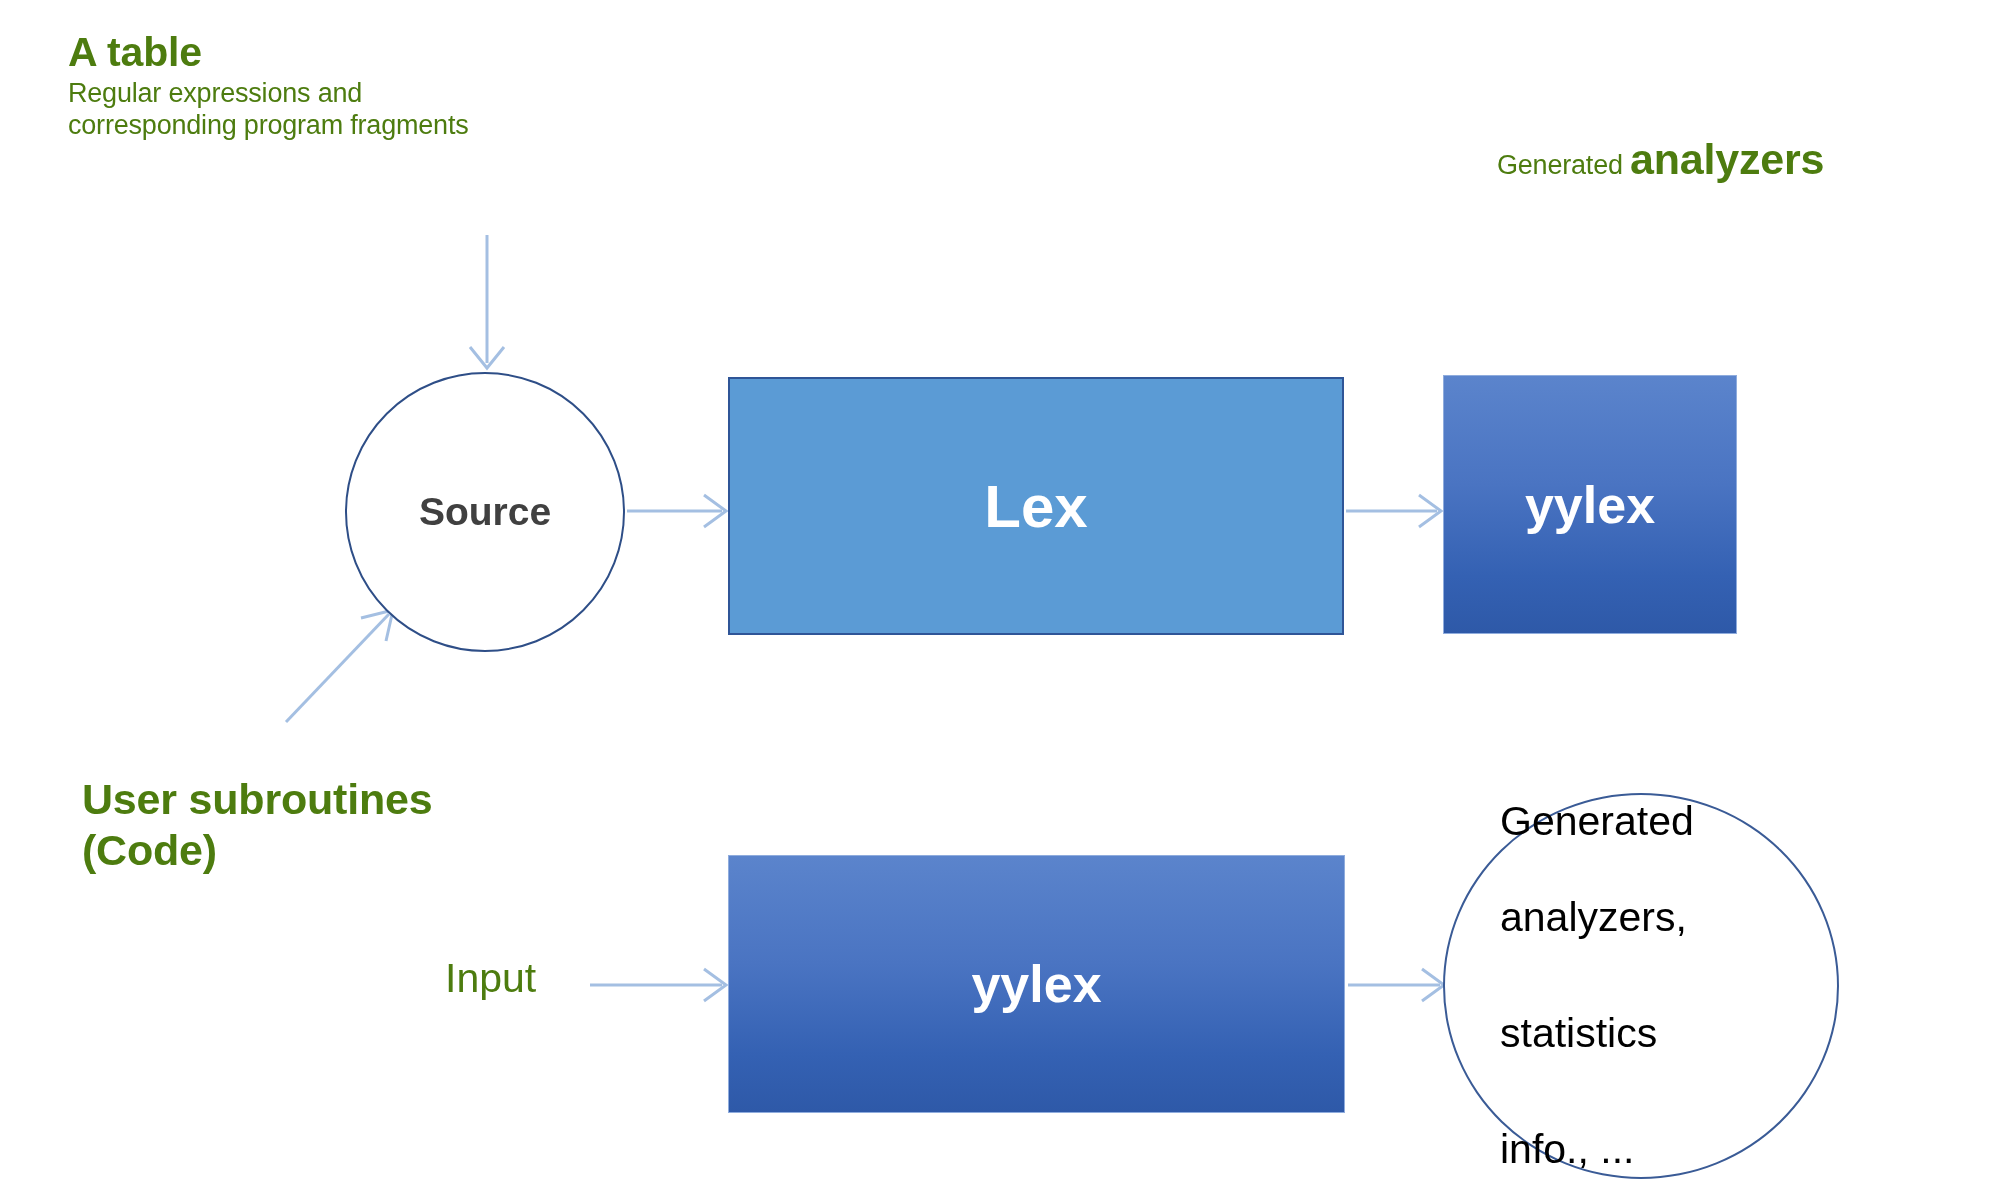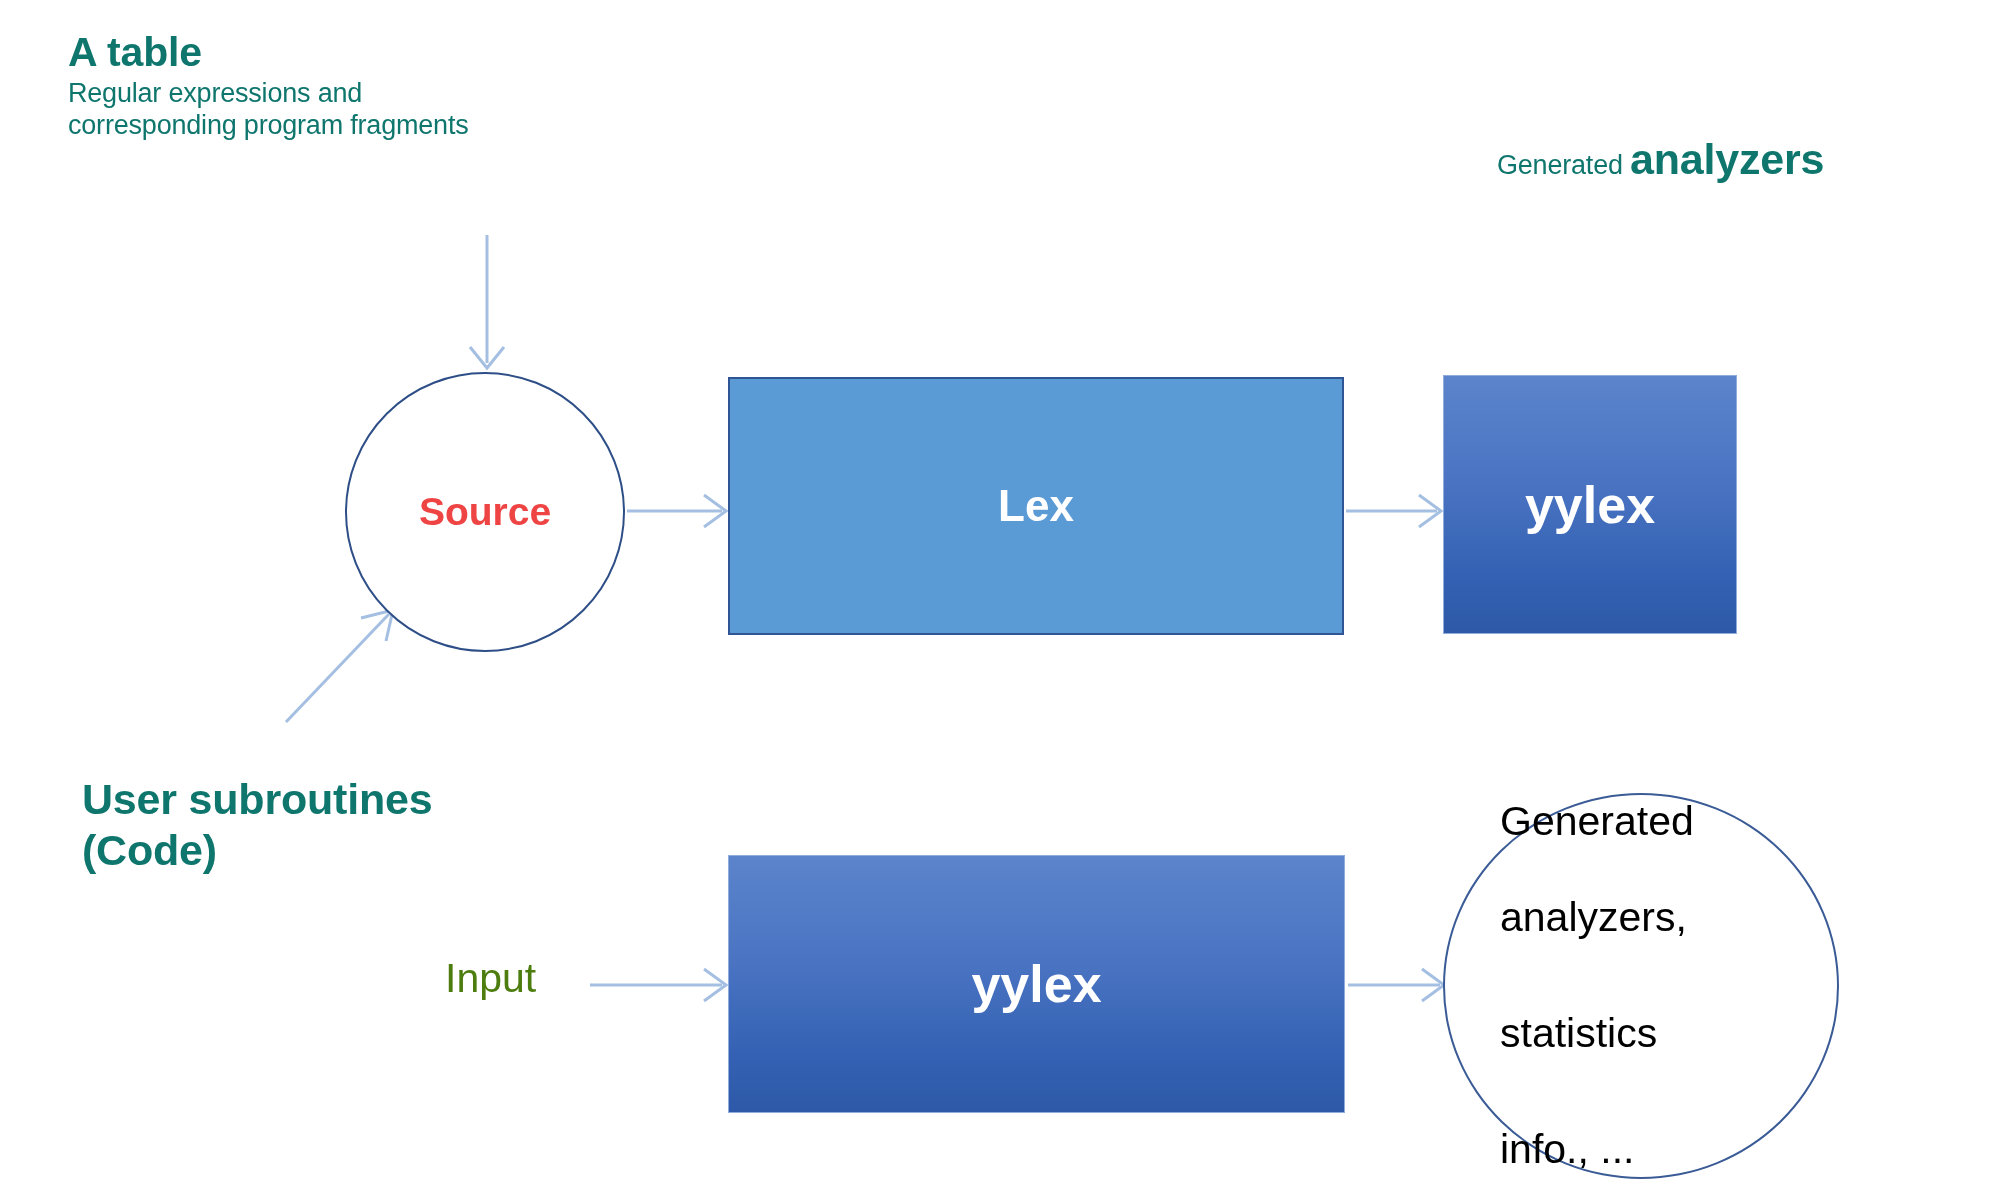--- a/index.html
+++ b/index.html
@@ -14,21 +14,21 @@
     position: relative;
     width: 2000px;
     height: 1184px;
     background: #ffffff;
     overflow: hidden;
   }
   .abs { position: absolute; }
 
   
   .annot {
-    color: #0f766e;
+    color: #4d7c0f;
     line-height: 1.18;
     white-space: pre-line;
   }
   .annot-title {
     font-weight: bold;
     font-size: 41px;
     letter-spacing: -0.2px;
   }
   .annot-body {
     font-weight: normal;
@@ -62,21 +62,21 @@
     top: 372px;
     width: 280px;
     height: 280px;
     display: flex;
     align-items: center;
     justify-content: center;
   }
   #node-source .node-text {
     font-size: 39px;
     font-weight: bold;
-    color: #ef4444;
+    color: #404040;
   }
 
   #node-output {
     left: 1443px;
     top: 793px;
     width: 396px;
     height: 386px;
     display: flex;
     align-items: center;
     justify-content: flex-start;
@@ -101,21 +101,21 @@
     color: #ffffff;
     font-weight: bold;
   }
   #node-lex {
     left: 728px;
     top: 377px;
     width: 616px;
     height: 258px;
     background: #5B9BD5;
     border: 2px solid #2F5597;
-    font-size: 44px;
+    font-size: 60px;
   }
   #node-yylex-top {
     left: 1443px;
     top: 375px;
     width: 294px;
     height: 259px;
     background: linear-gradient(180deg, #5B84CC 0%, #4A74C2 42%, #3461B3 78%, #2E59A8 100%);
     border: 1.5px solid #8FACDD;
     font-size: 52px;
   }

